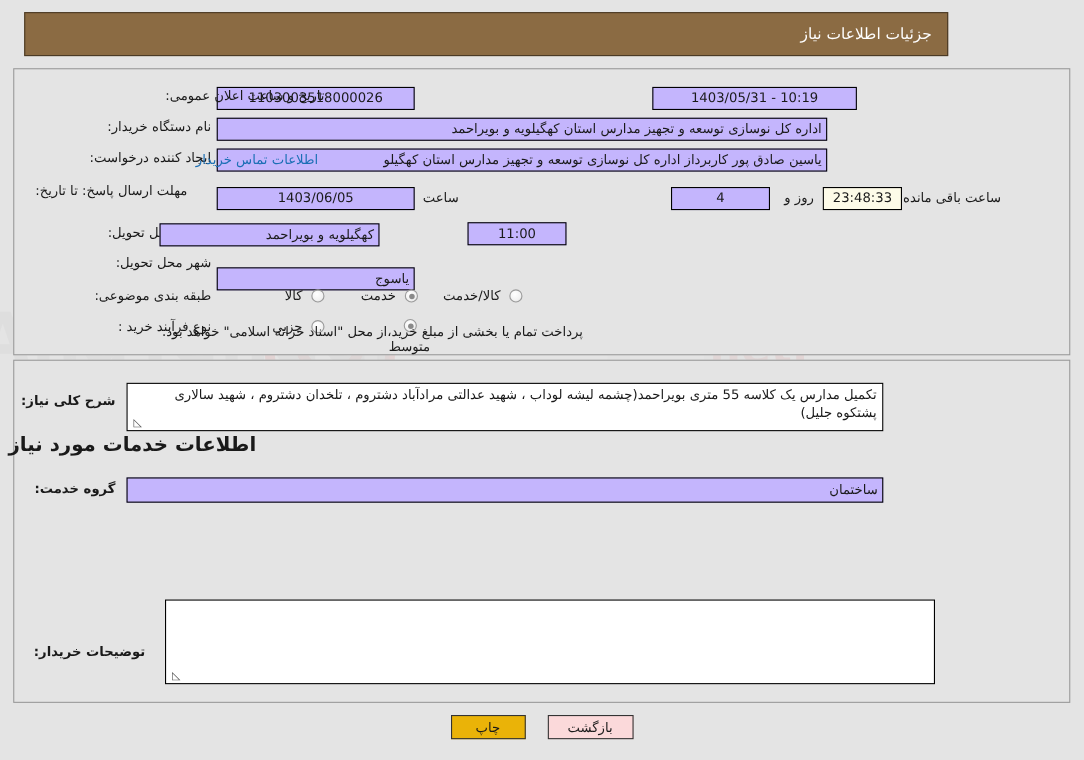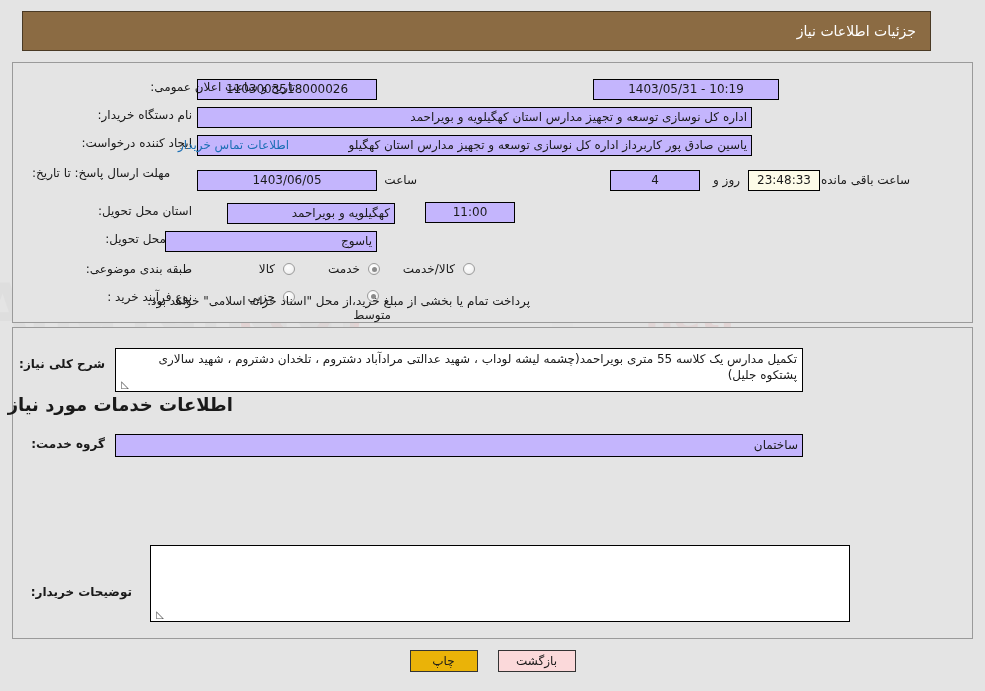--- a/index.html
+++ b/index.html
@@ -26,21 +26,21 @@
     pointer-events: none;
     z-index: 5;
     opacity: 0.30;
   }
 
   
   .header-bar {
     position: absolute;
     left: 22px;
     top: 11px;
-    width: 909px;
+    width: 840px;
     height: 40px;
     background: #8b6b43;
     border: 1px solid #4a3a25;
     box-sizing: border-box;
     display: flex;
     align-items: center;
     justify-content: flex-start;
     padding-right: 14px;
     z-index: 10;
     padding-left: 21px;
@@ -247,26 +247,26 @@
 <span class="lbl" style="position:absolute; right:568px; top:173px; z-index:11;">ساعت</span>
 <div class="field center ltr" style="position:absolute; right:470px; top:170px; width:90px; z-index:11;margin-top:32px;">11:00</div>
 <div class="field center ltr" style="position:absolute; right:285px; top:170px; width:90px; z-index:11;">4</div>
 <span class="lbl" style="position:absolute; right:245px; top:173px; z-index:11;">روز و</span>
 <div class="field center ltr" style="position:absolute; right:165px; top:170px; width:72px; z-index:11; background:#fdfbe8;">23:48:33</div>
 <span class="lbl" style="position:absolute; right:75px; top:173px; z-index:11;">ساعت باقی مانده</span>
 
 <div class="row" style="right:793px; top:204px; z-index:11;">
   <span class="lbl">استان محل تحویل:</span>
 </div>
-<div class="field right" style="position:absolute; right:590px; top:203px; width:168px; z-index:11;">کهگیلویه و بویراحمد</div>
+<div class="field right" style="position:absolute; right:640px; top:203px; width:200px; z-index:11;">کهگیلویه و بویراحمد</div>
 
 <div class="row" style="right:793px; top:232px; z-index:11;">
   <span class="lbl">شهر محل تحویل:</span>
 </div>
-<div class="field right" style="position:absolute; right:608px; top:231px; width:212px; z-index:11;">یاسوج</div>
+<div class="field right" style="position:absolute; right:608px; top:243px; width:180px; z-index:11;">یاسوج</div>
 
 <div class="row" style="right:793px; top:262px; z-index:11;">
   <span class="lbl">طبقه بندی موضوعی:</span>
 </div>
 <div class="radio-group" style="position:absolute; right:690px; top:262px; z-index:11;">
   <span class="radio"></span>
   <span class="radio-label">کالا</span>
 </div>
 <div class="radio-group" style="position:absolute; right:605px; top:262px; z-index:11;">
   <span class="radio checked"></span>

